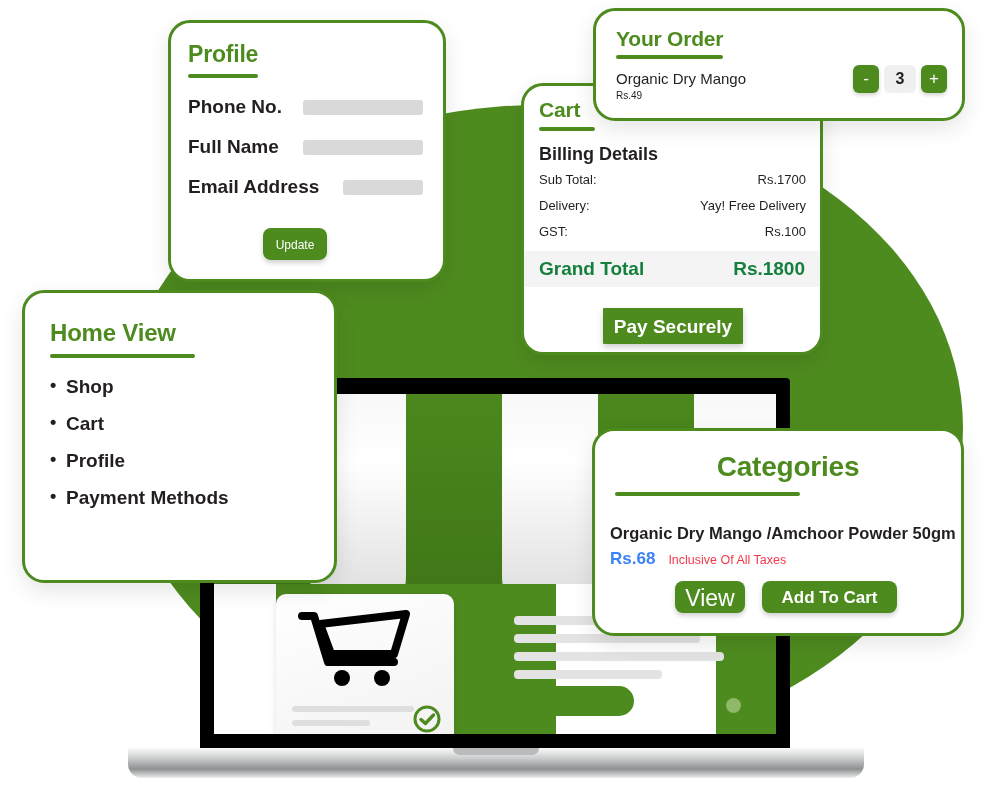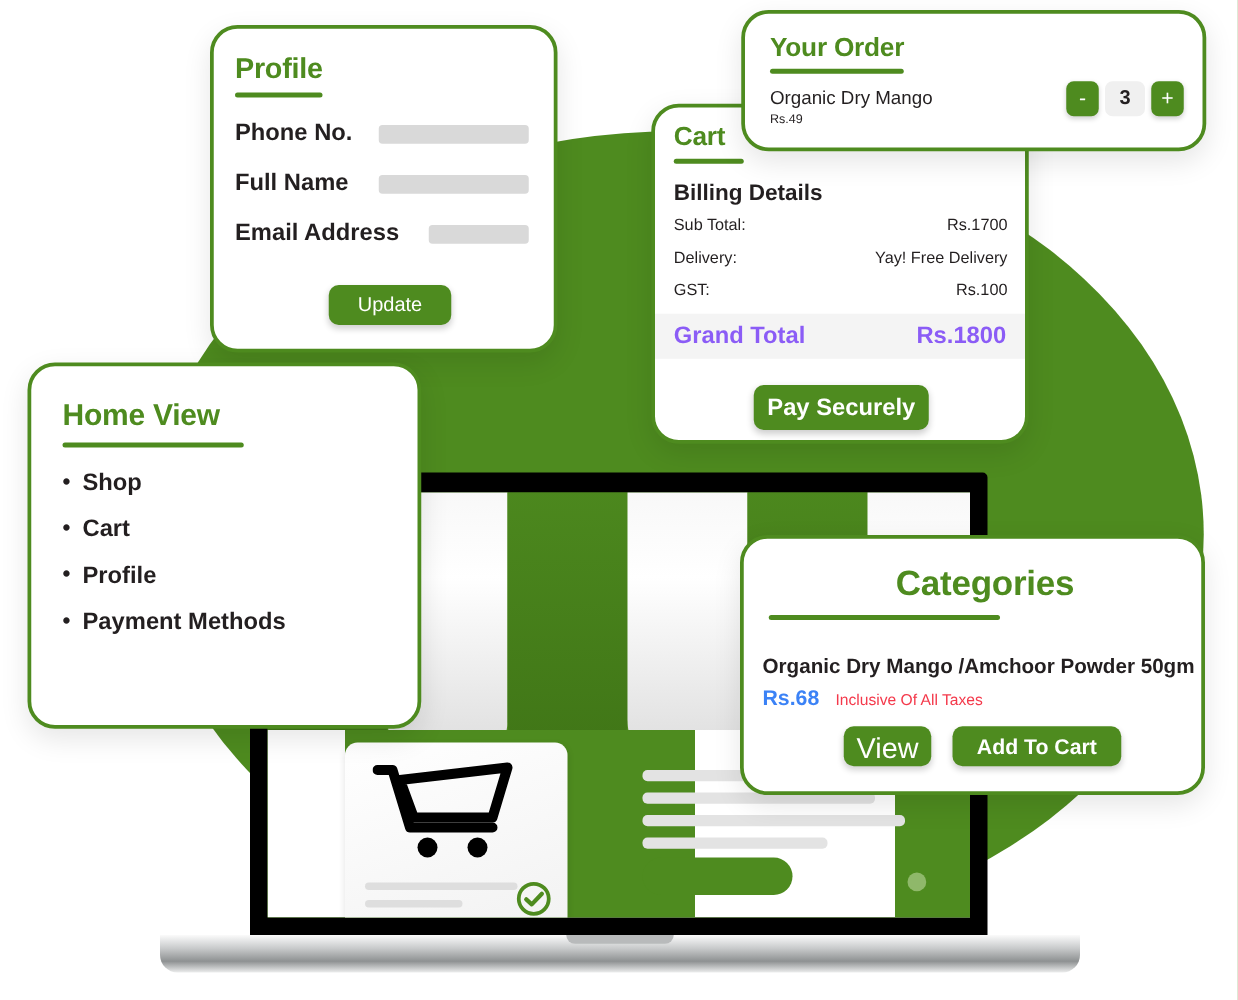--- a/index.html
+++ b/index.html
@@ -235,24 +235,24 @@
     cursor: pointer;
     font-family: "Liberation Sans", sans-serif;
     color: #ffffff;
     background: #4e8b1f;
     text-align: center;
   }
   #btn-update {
     position: absolute;
     left: 92px;
     top: 205px;
-    width: 98px;
+    width: 64px;
     height: 32px;
     border-radius: 8px;
-    font-size: 16px;
+    font-size: 12px;
     line-height: 32px;
     box-shadow: 0 3px 5px rgba(0,0,0,.18);
   }
 
   
   #card-order {
     left: 593px;
     top: 8px;
     width: 372px;
     height: 113px;
@@ -345,29 +345,29 @@
     background: #f4f4f4;
     display: flex;
     align-items: center;
     justify-content: space-between;
     padding: 0 15px 0 15px;
     box-sizing: border-box;
   }
   .grand-label, .grand-value {
     font-size: 19px;
     font-weight: bold;
-    color: #8b5cf6;
+    color: #15803d;
   }
   #btn-pay {
     position: absolute;
     left: 79px;
     top: 222px;
     width: 140px;
     height: 36px;
-    border-radius: 8px;
+    border-radius: 1px;
     font-size: 19px;
     font-weight: bold;
     line-height: 36px;
     box-shadow: 0 3px 6px rgba(0,0,0,.2);
   }
 
   
   #card-home {
     left: 22px;
     top: 290px;

